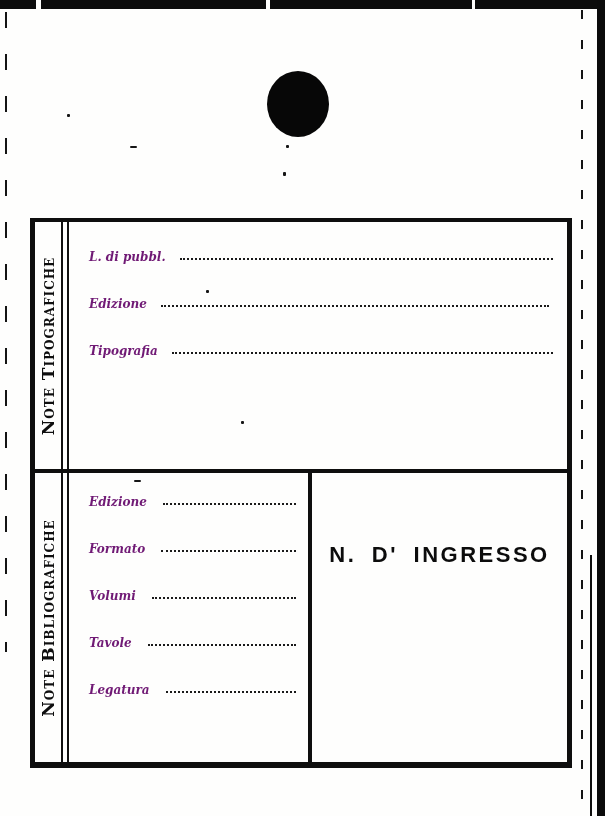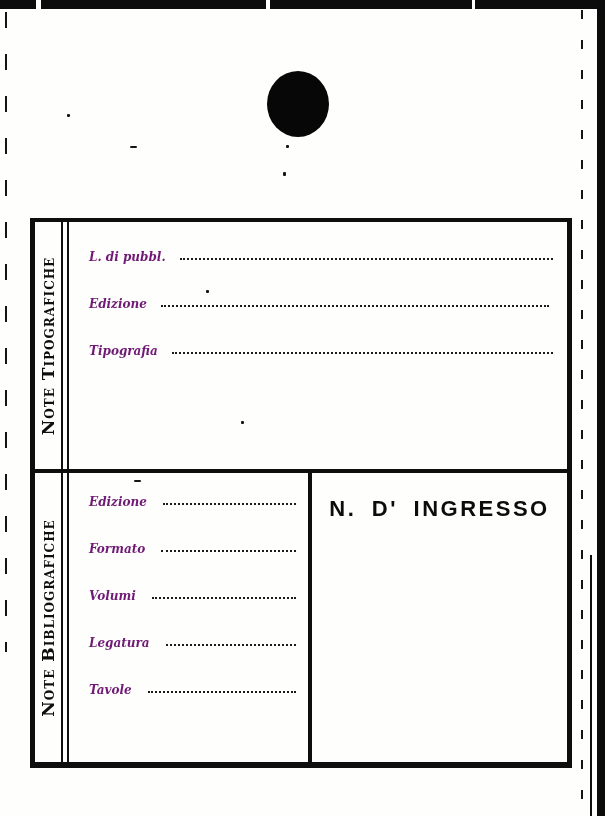--- a/index.html
+++ b/index.html
@@ -109,20 +109,21 @@
 
   .biblio-left {
     flex: 0 0 243px; width: 243px; box-sizing: border-box;
     border-right: 4px solid #0e0e0e;
     display: flex; flex-direction: column;
     padding: 4px 12px 0 20px;
   }
   .biblio-right {
     flex: 1; display: flex; justify-content: center; align-items: flex-start;
     padding-top: 23px;
+    margin-top: 46px;
   }
   .ingresso-title {
     font-family: "Liberation Sans", sans-serif;
     font-weight: bold; font-size: 22px;
     letter-spacing: 2.5px; word-spacing: 7px;
     color: #0c0c0c; white-space: nowrap;
   }
 </style>
 </head>
 <body>
@@ -178,25 +179,25 @@
       </div>
       <div class="field-row">
         <span class="field-label">Formato</span>
         <span class="leader"></span>
       </div>
       <div class="field-row">
         <span class="field-label">Volumi</span>
         <span class="leader"></span>
       </div>
       <div class="field-row">
+        <span class="field-label">Tavole</span>
+        <span class="leader"></span>
+      </div>
+      <div class="field-row">
         <span class="field-label">Legatura</span>
-        <span class="leader"></span>
-      </div>
-      <div class="field-row">
-        <span class="field-label">Tavole</span>
         <span class="leader"></span>
       </div>
     </div>
     <div class="biblio-right">
       <span class="ingresso-title">N. D' INGRESSO</span>
     </div>
   </div>
 
 </div>
 

